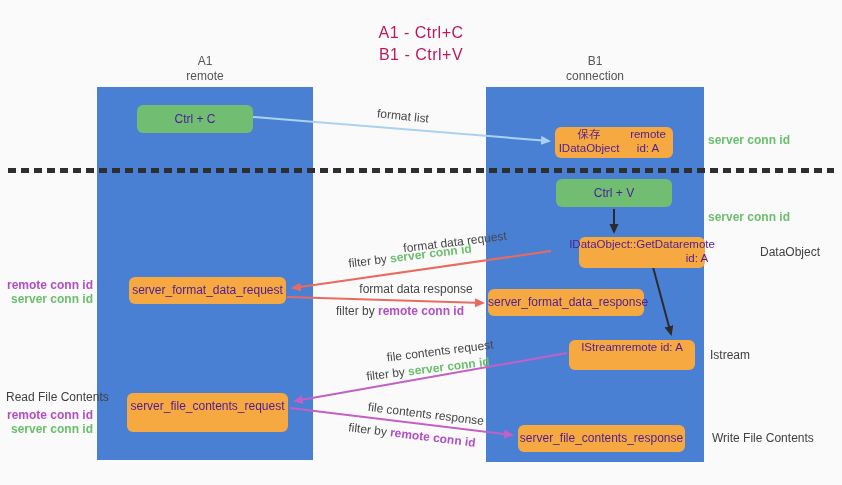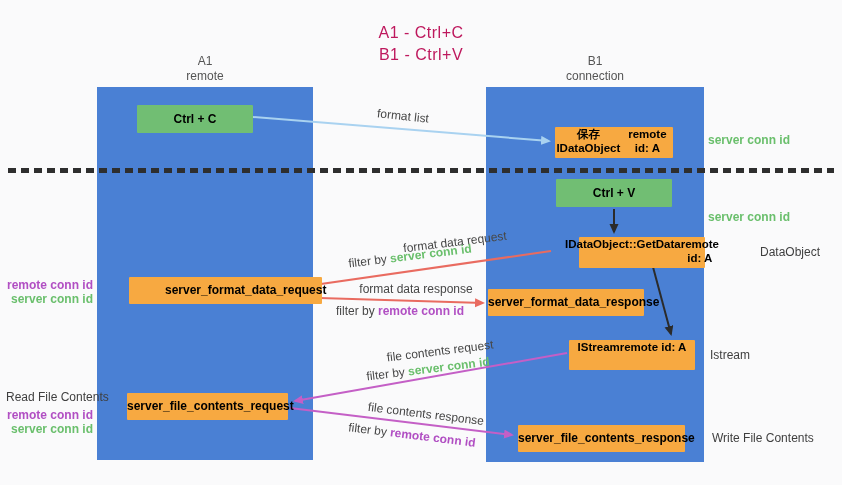--- a/index.html
+++ b/index.html
@@ -15,34 +15,34 @@
   .lane-a { left:97px;  top:87px; width:216px; height:373px; }
   .lane-b { left:486px; top:87px; width:218px; height:375px; }
 
   .lane-hdr { text-align:center; font-size:12px; line-height:15px; color:#555; }
   .hdr-a { left:97px;  top:54px; width:216px; }
   .hdr-b { left:486px; top:54px; width:218px; }
 
   .dotted { left:8px; top:168px; width:826px; height:5px;
             background:repeating-linear-gradient(90deg,#2e2e2e 0 8px,transparent 8px 13px); }
 
-  .node { color:#000000; text-align:center; border-radius:1px;font-weight:bold; }
+  .node { color:#4c1d95; text-align:center; border-radius:6px; }
   .node.green  { background:#71be73; }
   .node.orange { background:#f7a941; }
   .one-line { font-size:12px; }
   .two-line { font-size:11.5px; line-height:14px; display:flex; flex-direction:row; justify-content:center; }
 
   .n-ctrlc   { left:137px; top:105px; width:116px; height:28px; line-height:28px; }
   .n-saveobj { left:555px; top:127px; width:118px; height:31px; }
   .n-ctrlv   { left:556px; top:179px; width:116px; height:28px; line-height:28px; }
   .n-getdata { left:551px; top:237px; width:126px; height:31px;margin-left:28px; }
-  .n-fmtreq  { left:129px; top:277px; width:157px; height:27px; line-height:27px;padding-left:36px; }
+  .n-fmtreq  { left:129px; top:277px; width:157px; height:27px; line-height:27px; }
   .n-fmtresp { left:488px; top:289px; width:156px; height:27px; line-height:27px; }
   .n-istream { left:569px; top:340px; width:126px; height:30px; }
-  .n-filereq { left:127px; top:393px; width:161px; height:27px; line-height:27px; }
+  .n-filereq { left:127px; top:393px; width:161px; height:39px; line-height:27px; }
   .n-fileresp{ left:518px; top:425px; width:167px; height:27px; line-height:27px; }
 
   .side { font-size:12px; color:#3f3f3f; white-space:nowrap; }
   .side.green  { color:#6abf6c; font-weight:bold; }
   .side.purple { color:#b14fc3; font-weight:bold; }
 
   .s-scid-top { left:708px; top:133px; }
   .s-scid-mid { left:708px; top:210px; }
   .s-dataobj  { left:740px; top:245px;margin-left:20px; }
   .s-istream  { left:710px; top:348px; }

